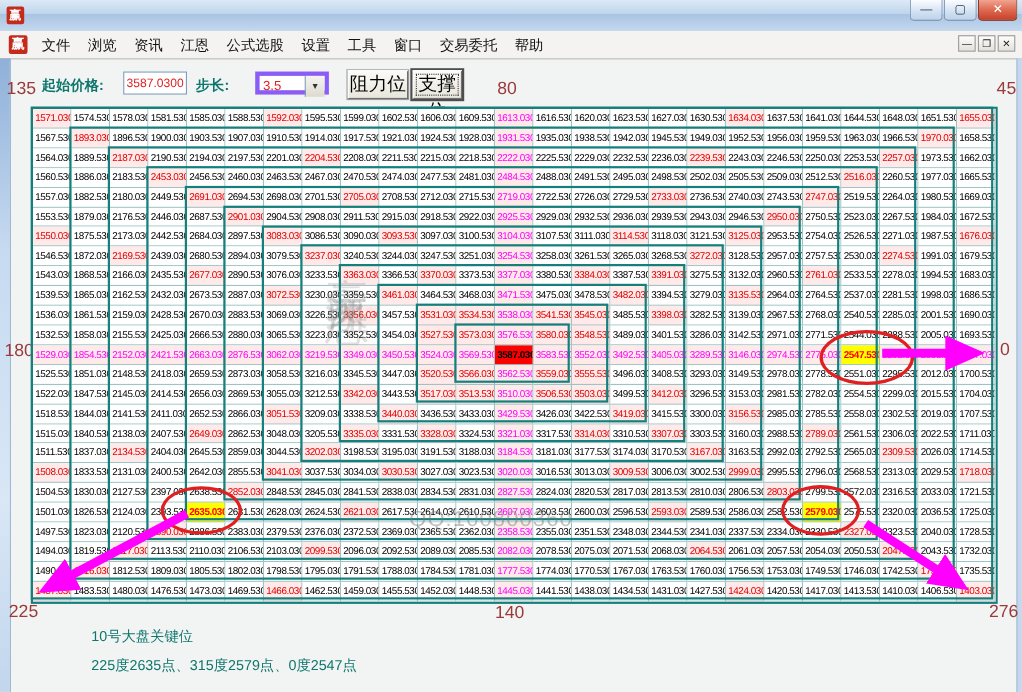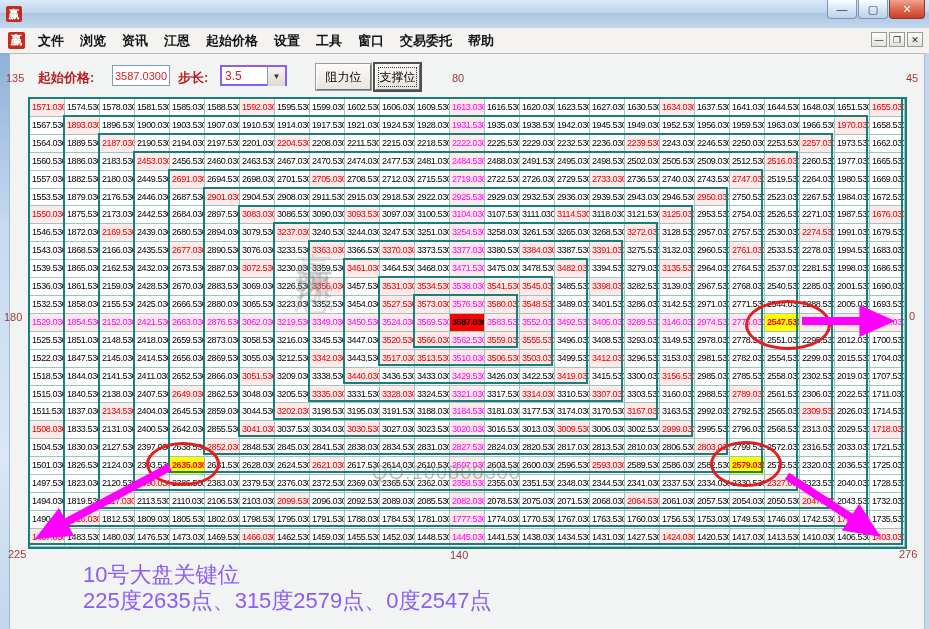--- a/index.html
+++ b/index.html
@@ -17,44 +17,44 @@
     background:linear-gradient(180deg,#FBFDFF,#D2E1F2 60%,#BED2E8);}
   .winbtn.min{left:827px;width:30px;} .winbtn.max{left:858px;width:30px;}
   .winbtn.close{left:889px;width:36px;background:linear-gradient(180deg,#F0A492,#DD6A50 50%,#C8402A);
     color:#fff;font-weight:bold;border-color:#8C3A2A;}
   
   .menubar{position:absolute;left:0;top:28px;width:929px;height:25px;background:#F4F3F1;
     border-bottom:1px solid #B9B9B9;}
   .menu-icon{position:absolute;left:8px;top:4px;width:17px;height:17px;background:#C42B1C;color:#fff;
     font-size:12px;line-height:17px;text-align:center;border-radius:2px;font-weight:bold;}
   .menu-items{position:absolute;left:30px;top:0;height:25px;display:flex;align-items:center;}
-  .menu-item{font-size:13px;color:#111;padding:0 8px;line-height:25px;white-space:nowrap;cursor:default;font-weight:bold;}
+  .menu-item{font-size:13px;color:#111;padding:0 8px;line-height:25px;white-space:nowrap;cursor:default;}
   .mdi-controls{position:absolute;right:6px;top:4px;display:flex;gap:2px;}
   .mdi-btn{width:16px;height:15px;border:1px solid #999;background:linear-gradient(#FDFDFD,#E3E1DA);
     font-size:9px;line-height:14px;text-align:center;color:#222;box-sizing:border-box;}
   
   .edge-left{position:absolute;left:0;top:53px;width:9px;height:576px;
     background:linear-gradient(180deg,#8FB0D8,#C6DAF0 30%,#D9E7F6 70%,#C2D6EC);border-right:1px solid #9FB8D4;}
   .edge-right{position:absolute;right:0;top:53px;width:4px;height:576px;background:#C4D7EC;border-left:1px solid #A5BDD8;}
   
-  .tb-label{position:absolute;font-size:13px;font-weight:bold;color:#b91c1c;}
+  .tb-label{position:absolute;font-size:13px;font-weight:bold;color:#0f766e;}
   .tb-input{position:absolute;left:112px;top:65px;width:58px;height:21px;border:1px solid #7F9DB9;
     background:#fff;color:#E02020;font-size:11px;padding:0 2px;box-sizing:border-box;font-family:inherit;}
-  .tb-combo{position:absolute;left:220px;top:65px;width:67px;height:21px;border:2px solid #8b5cf6;
+  .tb-combo{position:absolute;left:232px;top:65px;width:67px;height:21px;border:4px solid #8b5cf6;
     background:#fff;box-sizing:border-box;}
   .tb-combo .val{position:absolute;left:3px;top:2px;font-size:12px;color:#E02020;}
   .tb-combo .drop{position:absolute;right:0;top:0;width:17px;height:19px;border-left:1px solid #7F9DB9;
     background:linear-gradient(#F5F4F1,#DDDAD0);text-align:center;font-size:8px;line-height:19px;color:#333;}
   .tb-btn{position:absolute;top:64px;height:26px;background:linear-gradient(#FBFAF7,#E8E5DB);
     border:1px solid;border-color:#FFFFFF #6F6F6F #6F6F6F #FFFFFF;box-shadow:0 0 0 1px #9A9A9A;
-    font-size:12px;color:#000;text-align:center;line-height:24px;box-sizing:border-box;font-family:inherit;}
+    font-size:17px;color:#000;text-align:center;line-height:24px;box-sizing:border-box;font-family:inherit;}
   .tb-btn.b1{left:316px;width:55px;}
   .tb-btn.b2{left:375px;width:45px;box-shadow:0 0 0 2px #4E4E4E;outline:1px dotted #333;outline-offset:-4px;}
   
-  .angle{position:absolute;font-size:11px;color:#9A3A3A;}
+  .angle{position:absolute;font-size:16px;color:#9A3A3A;}
   
   #grid{position:absolute;left:28px;top:97px;width:875px;height:448px;background:#fff;
     display:grid;grid-template-columns:repeat(25,35px);grid-template-rows:repeat(25,17.92px);
     border:2px solid #157F7C;box-sizing:content-box;}
   .cell{border-right:1px solid #9CC4C4;border-bottom:1px solid #9CC4C4;box-sizing:border-box;
     font-size:9px;letter-spacing:-0.4px;line-height:17px;color:#000;white-space:nowrap;
     overflow:hidden;padding-left:2px;background:#fff;}
   .cell.ray{background:#FFE9E9;}
   .cell.card{color:#FF00FF;}
   .cell.diag,.cell.quarter{color:#E00000;}
@@ -62,41 +62,41 @@
   .cell.center{background:#FF0000;color:#000;font-weight:bold;}
   .ringbox{position:absolute;border:2px solid #157F7C;box-sizing:border-box;pointer-events:none;z-index:3;}
   
   .ellipse{position:absolute;border:3px solid #E02020;border-radius:50%;z-index:8;pointer-events:none;}
   #arrow-svg{position:absolute;left:0;top:0;z-index:9;pointer-events:none;}
   .watermark-v{position:absolute;left:288px;top:220px;writing-mode:vertical-rl;font-size:40px;
     color:rgba(130,130,130,0.25);letter-spacing:8px;z-index:5;pointer-events:none;}
   .watermark-qq{position:absolute;left:372px;top:461px;font-size:20px;color:rgba(120,120,120,0.45);
     z-index:5;pointer-events:none;letter-spacing:1px;}
   
-  .note{position:absolute;left:83px;color:#8b5cf6;font-size:22px;white-space:nowrap;}
+  .note{position:absolute;left:83px;color:#0f766e;font-size:13px;white-space:nowrap;margin-top:10px;}
   .note.l1{top:560px;} .note.l2{top:586px;}
 </style>
 </head>
 <body>
 
 <div class="titlebar">
   <div class="app-icon">赢</div>
   <div class="winbtn min">—</div>
   <div class="winbtn max">▢</div>
   <div class="winbtn close">✕</div>
 </div>
 
 <div class="menubar">
   <div class="menu-icon">赢</div>
   <div class="menu-items" id="menu-items">
       <div class="menu-item">文件</div>
       <div class="menu-item">浏览</div>
       <div class="menu-item">资讯</div>
       <div class="menu-item">江恩</div>
-      <div class="menu-item">起始价格</div>
+      <div class="menu-item">公式选股</div>
       <div class="menu-item">设置</div>
       <div class="menu-item">工具</div>
       <div class="menu-item">窗口</div>
       <div class="menu-item">交易委托</div>
       <div class="menu-item">帮助</div>
     </div>
   <div class="mdi-controls">
     <div class="mdi-btn">—</div>
     <div class="mdi-btn">❐</div>
     <div class="mdi-btn">✕</div>

